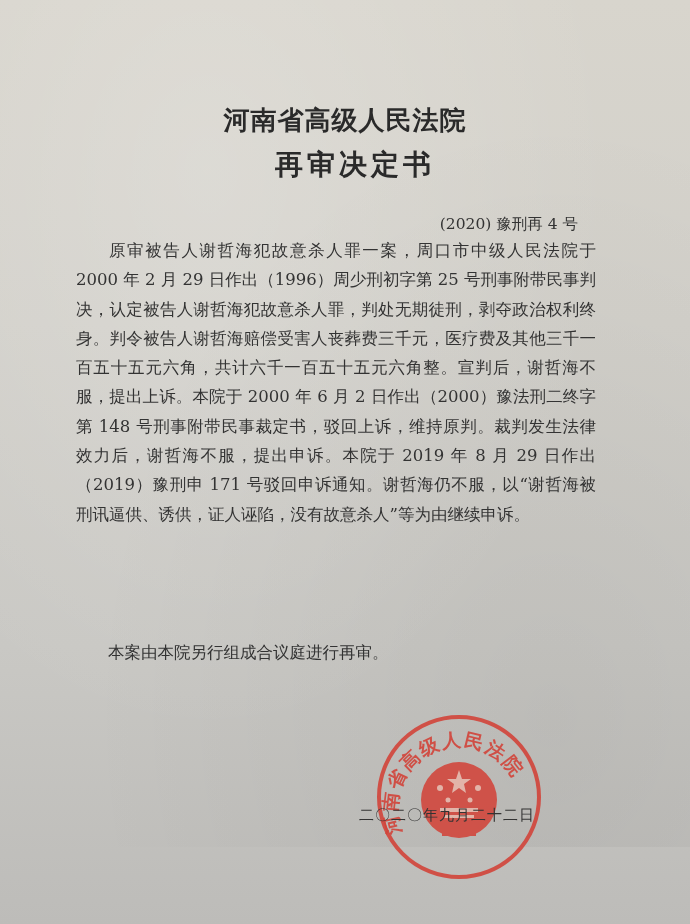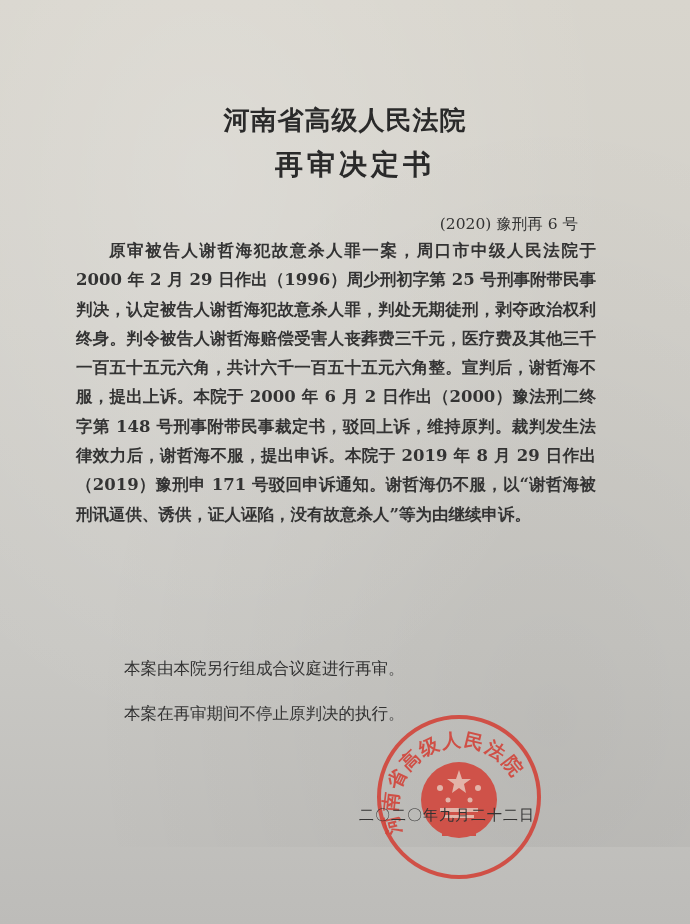--- a/index.html
+++ b/index.html
@@ -29,54 +29,52 @@
     color: #2a2a2a; padding-left: 20px; box-sizing: border-box;
   }
   .caseno {
     position: absolute; right: 112px; top: 214px;
     font-size: 15.5px; color: #333;
   }
   .body-text {
     position: absolute; left: 76px; width: 520px; top: 236px;
     font-size: 16.5px; line-height: 29.3px; text-align: justify;
     color: #333;
-    font-weight: bold;
   }
   .body-text p { margin: 0; text-indent: 2em; }
   .decisions {
     position: absolute; left: 108px; top: 638px;
     font-size: 16.5px; line-height: 29px; color: #333;
   }
-  .decisions div { margin: 16px; }
+  .decisions div { margin: 0; }
   .seal {
     position: absolute; left: 374px; top: 712px; width: 170px; height: 170px;
   }
   .date {
     position: absolute; left: 359px; top: 806px;
     font-size: 15px; letter-spacing: 1px; color: #333;
     font-family: "DejaVu Sans", "Liberation Sans", sans-serif;
   }
 </style>
 </head>
 <body>
 
 <div class="page">
 
   <div class="title1">河南省高级人民法院</div>
   <div class="title2">再审决定书</div>
 
-  <div class="caseno">(2020) 豫刑再 6 号</div>
+  <div class="caseno">(2020) 豫刑再 4 号</div>
 
   <div class="body-text">
     <p>原审被告人谢哲海犯故意杀人罪一案，周口市中级人民法院于 2000 年 2 月 29 日作出（1996）周少刑初字第 25 号刑事附带民事判决，认定被告人谢哲海犯故意杀人罪，判处无期徒刑，剥夺政治权利终身。判令被告人谢哲海赔偿受害人丧葬费三千元，医疗费及其他三千一百五十五元六角，共计六千一百五十五元六角整。宣判后，谢哲海不服，提出上诉。本院于 2000 年 6 月 2 日作出（2000）豫法刑二终字第 148 号刑事附带民事裁定书，驳回上诉，维持原判。裁判发生法律效力后，谢哲海不服，提出申诉。本院于 2019 年 8 月 29 日作出（2019）豫刑申 171 号驳回申诉通知。谢哲海仍不服，以“谢哲海被刑讯逼供、诱供，证人诬陷，没有故意杀人”等为由继续申诉。</p>
   </div>
 
   <div class="decisions">
     <div>本案由本院另行组成合议庭进行再审。</div>
-    <div>本案在再审期间不停止原判决的执行。</div>
   </div>
 
   <svg class="seal" viewBox="0 0 170 170">
     <defs>
       <path id="sealArc" d="M 30 125 A 62 62 0 1 1 140 125"></path>
     </defs>
     <circle cx="85" cy="85" r="80" fill="none" stroke="#d2443a" stroke-width="4" opacity="0.9"></circle>
     <text font-size="19" font-weight="bold" fill="#d2443a" opacity="0.9" font-family="DejaVu Sans, sans-serif" letter-spacing="2">
       <textPath href="#sealArc" startOffset="2%">河南省高级人民法院</textPath>
     </text>

